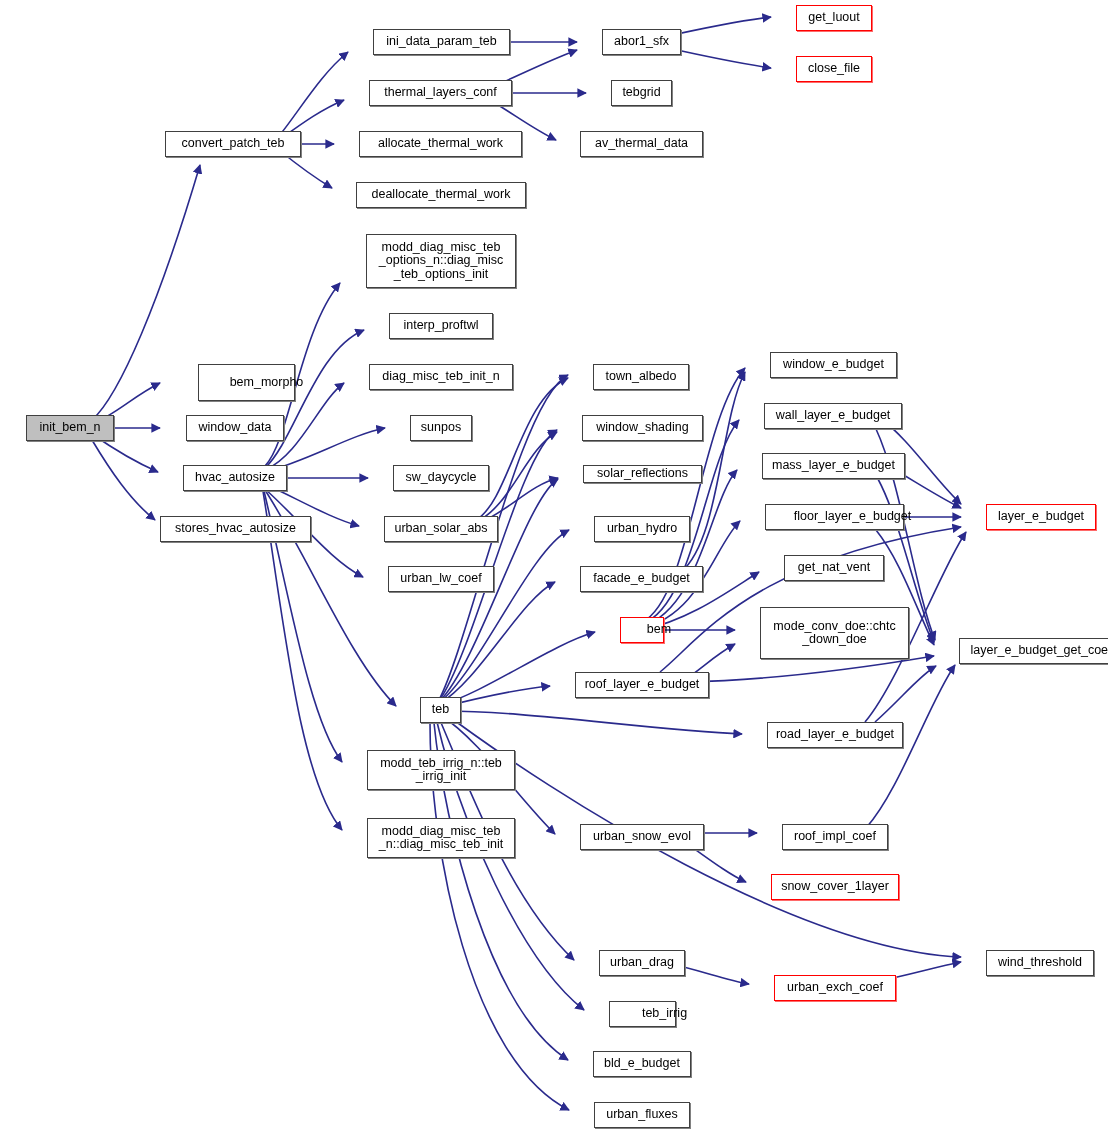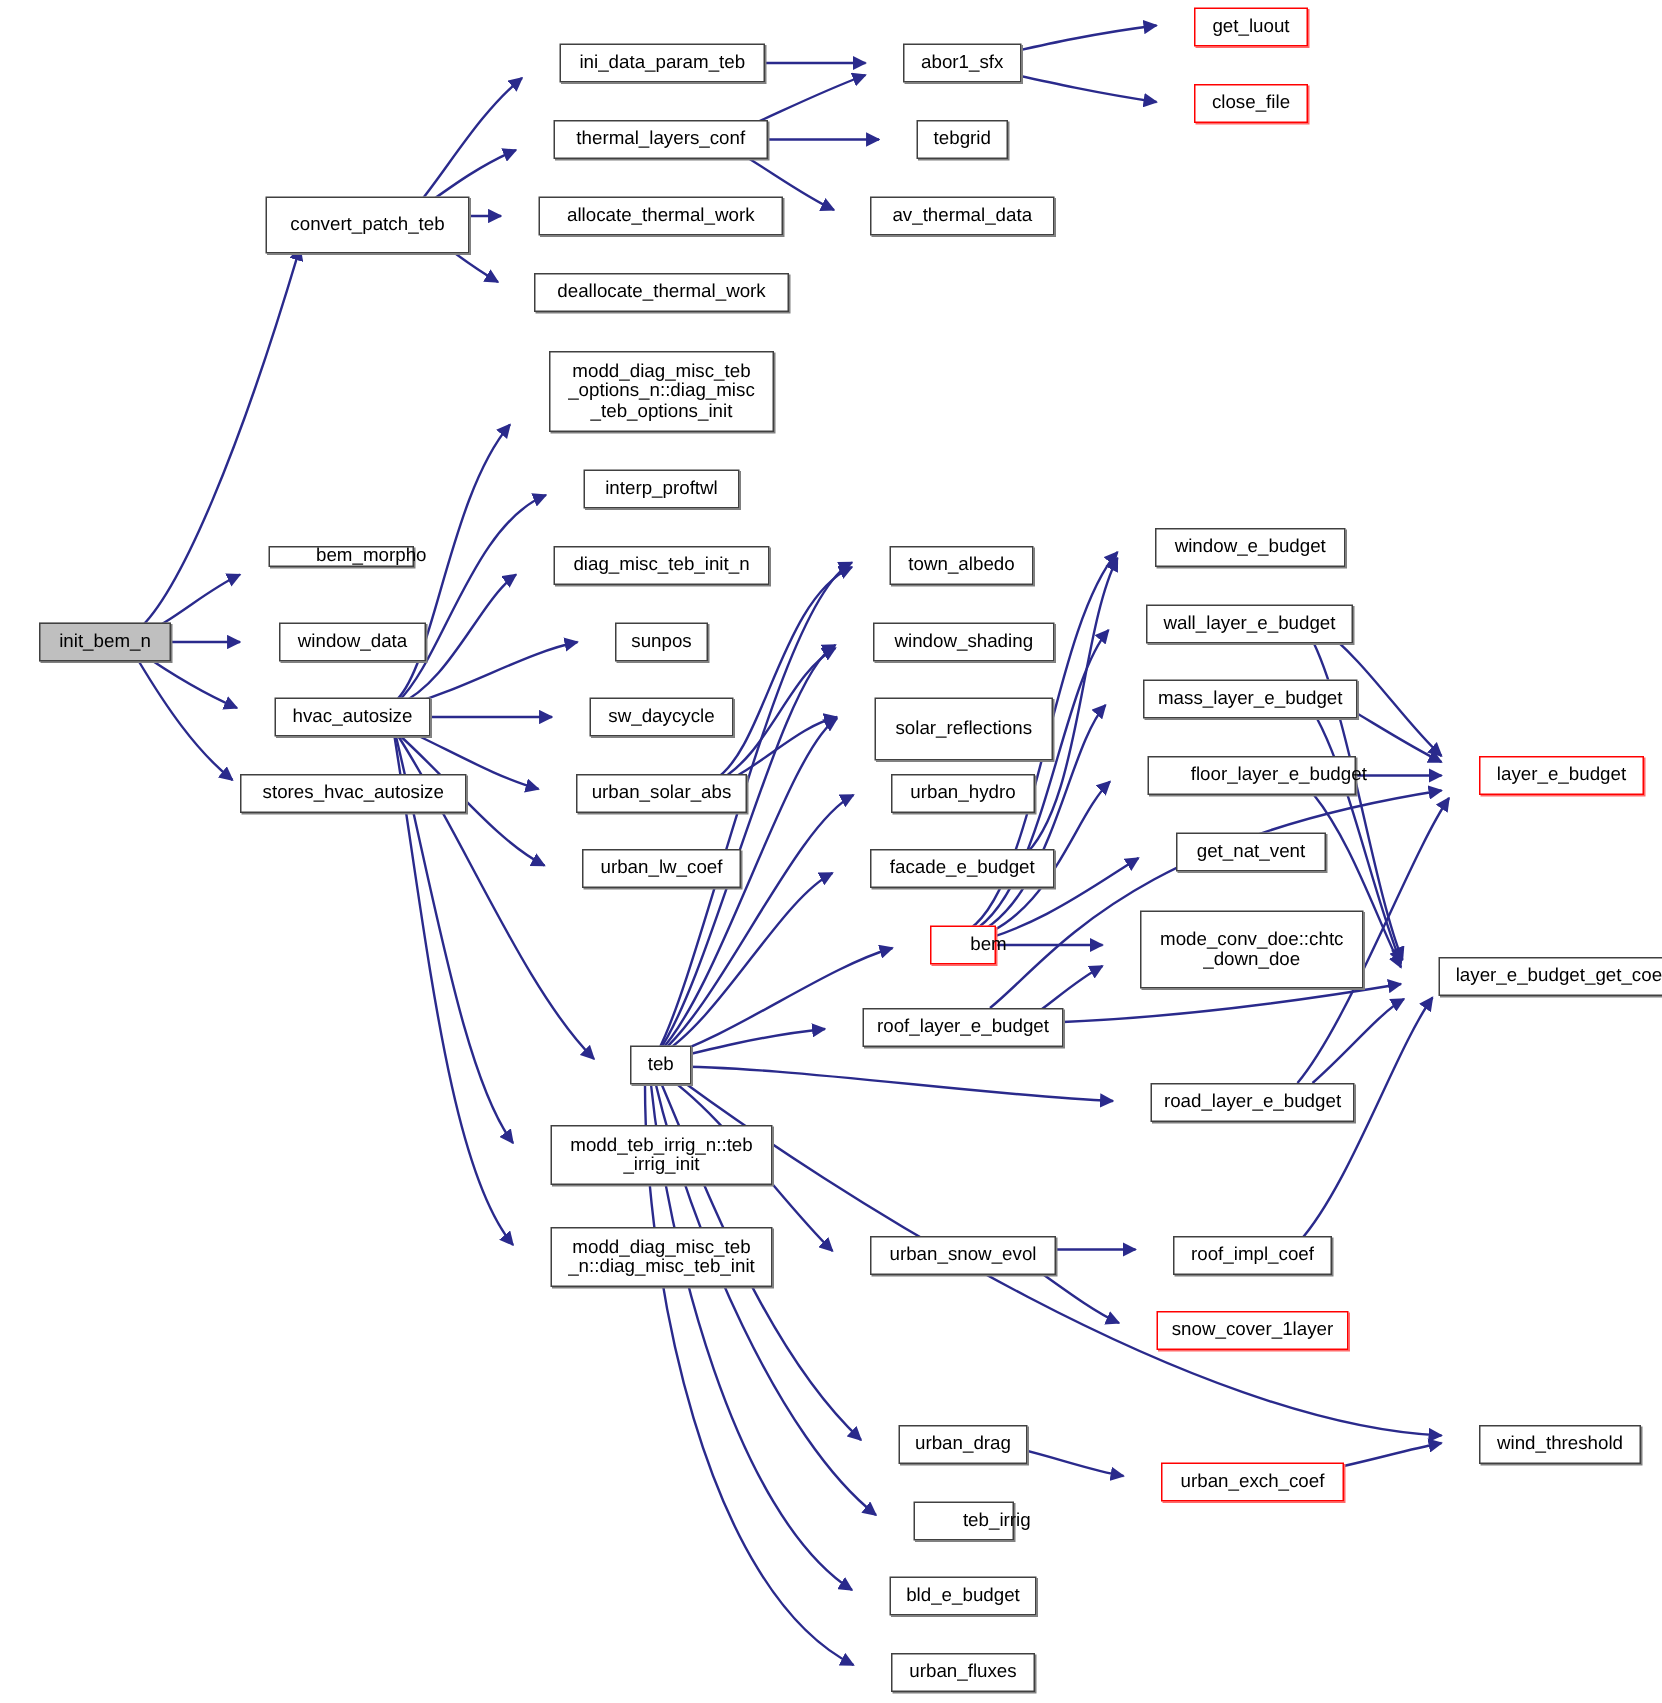--- a/index.html
+++ b/index.html
@@ -105,51 +105,51 @@
         <path d="M 875,722 C 900,700 920,675 936,666" fill="none" stroke="#2a2a8c" stroke-width="1.6" marker-end="url(#arrow)"></path>
         <path d="M 866,828 C 900,790 930,700 955,665" fill="none" stroke="#2a2a8c" stroke-width="1.6" marker-end="url(#arrow)"></path>
         <path d="M 682,833 L 757,833" fill="none" stroke="#2a2a8c" stroke-width="1.6" marker-end="url(#arrow)"></path>
         <path d="M 682,840 C 710,860 730,875 746,882" fill="none" stroke="#2a2a8c" stroke-width="1.6" marker-end="url(#arrow)"></path>
         <path d="M 663,962 C 700,970 725,980 749,984" fill="none" stroke="#2a2a8c" stroke-width="1.6" marker-end="url(#arrow)"></path>
         <path d="M 874,982 C 910,975 935,967 961,962" fill="none" stroke="#2a2a8c" stroke-width="1.6" marker-end="url(#arrow)"></path>
       </g>
   </svg>
   <div id="node-layer">
       <div class="node current" style="left: 4px; top: 415px; width: 88px; height: 26px;">init_bem_n</div>
-      <div class="node" style="left: 155px; top: 131px; width: 136px; height: 38px;">convert_patch_teb</div>
+      <div class="node" style="left: 143px; top: 131px; width: 136px; height: 26px;">convert_patch_teb</div>
       <div class="node" style="left: 351px; top: 29px; width: 137px; height: 26px;">ini_data_param_teb</div>
       <div class="node" style="left: 347px; top: 80px; width: 143px; height: 26px;">thermal_layers_conf</div>
       <div class="node" style="left: 337px; top: 131px; width: 163px; height: 26px;">allocate_thermal_work</div>
       <div class="node" style="left: 334px; top: 182px; width: 170px; height: 26px;">deallocate_thermal_work</div>
       <div class="node" style="left: 580px; top: 29px; width: 79px; height: 26px;">abor1_sfx</div>
       <div class="node" style="left: 589px; top: 80px; width: 61px; height: 26px;">tebgrid</div>
       <div class="node" style="left: 558px; top: 131px; width: 123px; height: 26px;">av_thermal_data</div>
       <div class="node red" style="left: 774px; top: 5px; width: 76px; height: 26px;">get_luout</div>
       <div class="node red" style="left: 774px; top: 56px; width: 76px; height: 26px;">close_file</div>
-      <div class="node" style="left: 157px; top: 364px; width: 97px; height: 14px; padding-left: 40px;">bem_morpho</div>
+      <div class="node" style="left: 176px; top: 364px; width: 97px; height: 37px; padding-left: 40px;">bem_morpho</div>
       <div class="node" style="left: 164px; top: 415px; width: 98px; height: 26px;">window_data</div>
       <div class="node" style="left: 161px; top: 465px; width: 104px; height: 26px;">hvac_autosize</div>
       <div class="node" style="left: 138px; top: 516px; width: 151px; height: 26px;">stores_hvac_autosize</div>
       <div class="node" style="left: 344px; top: 234px; width: 150px; height: 54px;">modd_diag_misc_teb
 _options_n::diag_misc
 _teb_options_init</div>
       <div class="node" style="left: 367px; top: 313px; width: 104px; height: 26px;">interp_proftwl</div>
       <div class="node" style="left: 347px; top: 364px; width: 144px; height: 26px;">diag_misc_teb_init_n</div>
       <div class="node" style="left: 388px; top: 415px; width: 62px; height: 26px;">sunpos</div>
       <div class="node" style="left: 371px; top: 465px; width: 96px; height: 26px;">sw_daycycle</div>
       <div class="node" style="left: 362px; top: 516px; width: 114px; height: 26px;">urban_solar_abs</div>
       <div class="node" style="left: 366px; top: 566px; width: 106px; height: 26px;">urban_lw_coef</div>
       <div class="node" style="left: 398px; top: 697px; width: 41px; height: 26px;">teb</div>
       <div class="node" style="left: 345px; top: 750px; width: 148px; height: 40px;">modd_teb_irrig_n::teb
 _irrig_init</div>
       <div class="node" style="left: 345px; top: 818px; width: 148px; height: 40px;">modd_diag_misc_teb
 _n::diag_misc_teb_init</div>
       <div class="node" style="left: 571px; top: 364px; width: 96px; height: 26px;">town_albedo</div>
       <div class="node" style="left: 560px; top: 415px; width: 121px; height: 26px;">window_shading</div>
-      <div class="node" style="left: 561px; top: 465px; width: 119px; height: 42px;">solar_reflections</div>
+      <div class="node" style="left: 561px; top: 465px; width: 119px; height: 18px;">solar_reflections</div>
       <div class="node" style="left: 572px; top: 516px; width: 96px; height: 26px;">urban_hydro</div>
       <div class="node" style="left: 558px; top: 566px; width: 123px; height: 26px;">facade_e_budget</div>
       <div class="node red" style="left: 598px; top: 617px; width: 44px; height: 26px; padding-left: 34px;">bem</div>
       <div class="node" style="left: 553px; top: 672px; width: 134px; height: 26px;">roof_layer_e_budget</div>
       <div class="node" style="left: 558px; top: 824px; width: 124px; height: 26px;">urban_snow_evol</div>
       <div class="node" style="left: 577px; top: 950px; width: 86px; height: 26px;">urban_drag</div>
       <div class="node" style="left: 587px; top: 1001px; width: 67px; height: 26px; padding-left: 44px;">teb_irrig</div>
       <div class="node" style="left: 571px; top: 1051px; width: 98px; height: 26px;">bld_e_budget</div>
       <div class="node" style="left: 572px; top: 1102px; width: 96px; height: 26px;">urban_fluxes</div>
       <div class="node" style="left: 748px; top: 352px; width: 127px; height: 26px;">window_e_budget</div>

